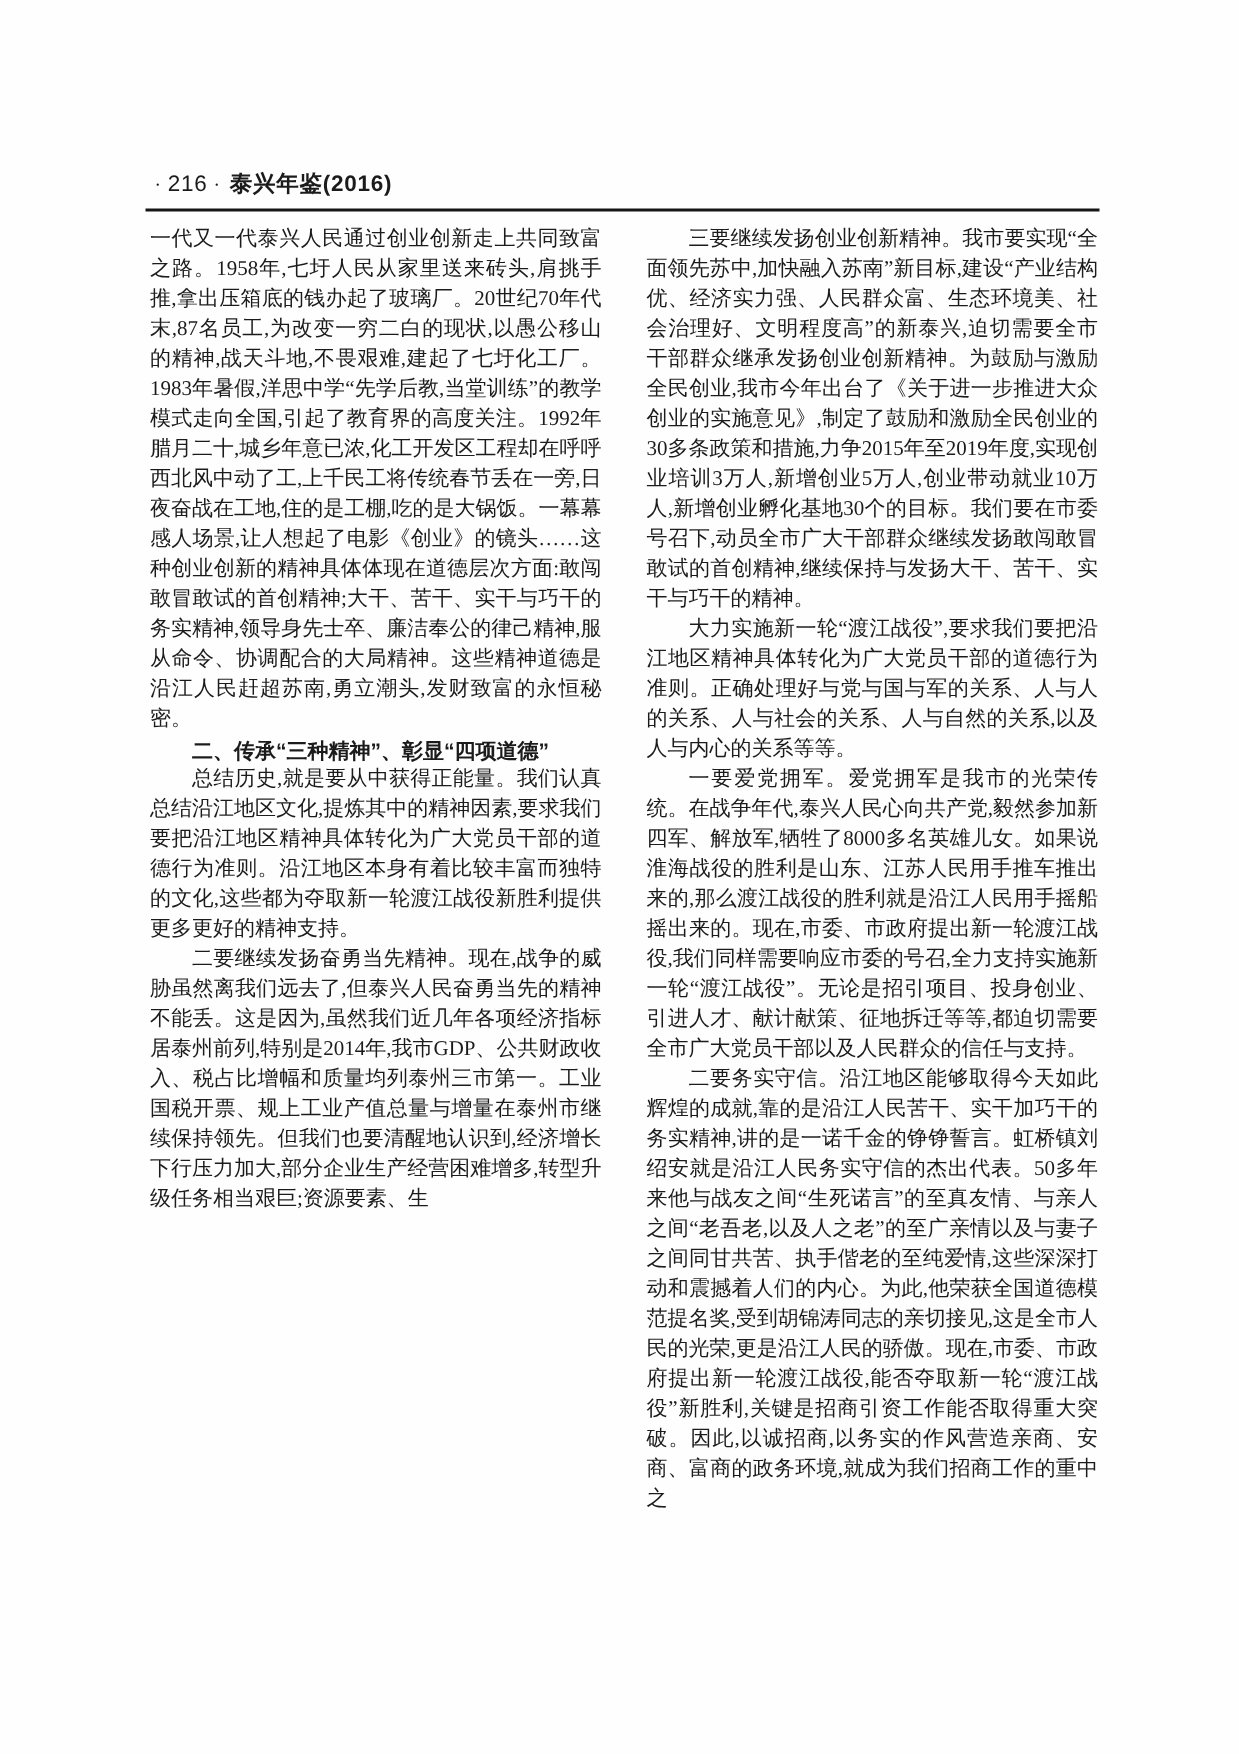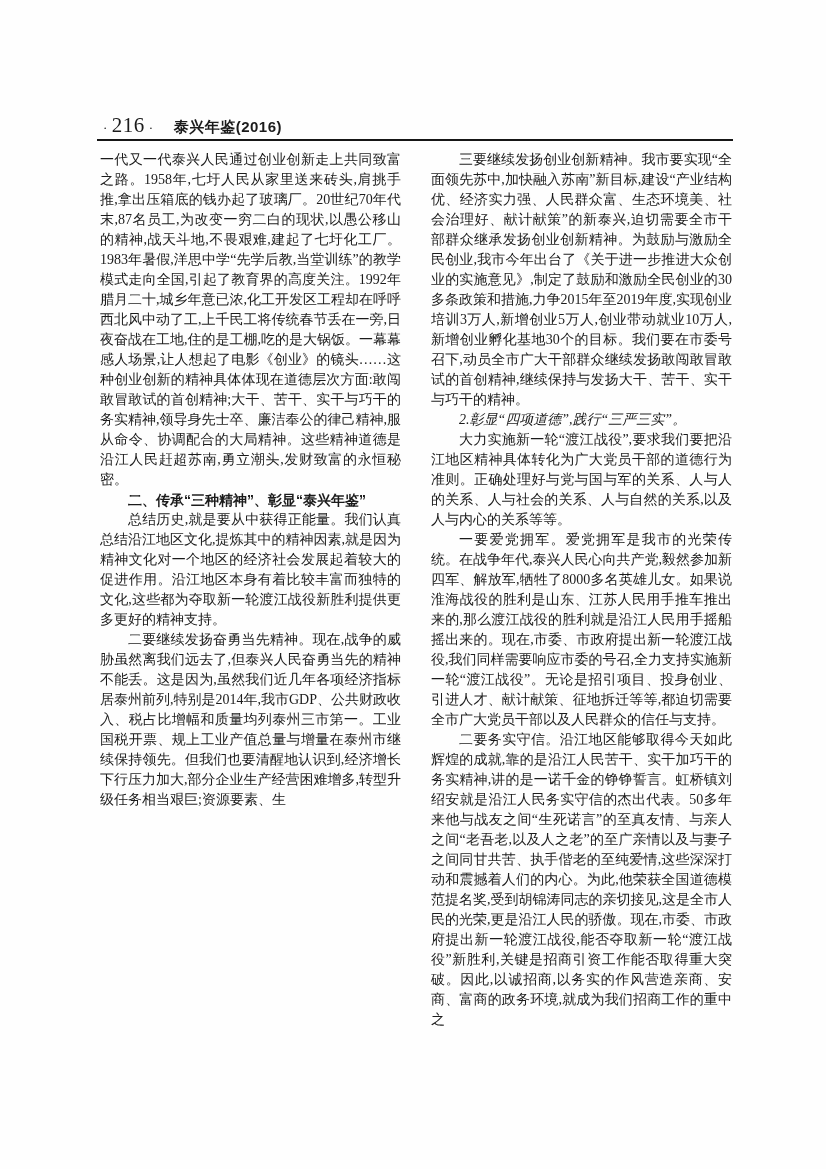--- a/index.html
+++ b/index.html
@@ -23,28 +23,28 @@
     width: 633px;
     font-size: 15px;
     letter-spacing: 0.5px;
     white-space: nowrap;
   }
   .page-header .dot {
     font-size: 13px;
     padding: 0 4px;
   }
   .page-header .page-num {
-    font-family: Liberation Serif, serif;
-    font-size: 21px;
+    font-family: Liberation Sans, sans-serif;
+    font-size: 15px;
   }
   .page-header .book-title {
     font-weight: bold;
     font-family: "Liberation Sans", "DejaVu Sans", sans-serif;
     font-size: 15px;
-    margin-left: 16px;
+    margin-left: 2px;
     text-align: center;
   }
   .header-rule {
     position: absolute;
     left: 97px;
     top: 139px;
     width: 636px;
     height: 0;
     border-top: 2px solid #161616;
   }
@@ -91,28 +91,27 @@
   <div class="page-header">
     <span class="dot">·</span><span class="page-num">216</span><span class="dot">·</span><span class="book-title">泰兴年鉴(2016)</span>
   </div>
 
   <div class="header-rule"></div>
 
   <div class="columns">
 
     <div class="col">
       <p class="para-cont">一代又一代泰兴人民通过创业创新走上共同致富之路。1958年,七圩人民从家里送来砖头,肩挑手推,拿出压箱底的钱办起了玻璃厂。20世纪70年代末,87名员工,为改变一穷二白的现状,以愚公移山的精神,战天斗地,不畏艰难,建起了七圩化工厂。1983年暑假,洋思中学“先学后教,当堂训练”的教学模式走向全国,引起了教育界的高度关注。1992年腊月二十,城乡年意已浓,化工开发区工程却在呼呼西北风中动了工,上千民工将传统春节丢在一旁,日夜奋战在工地,住的是工棚,吃的是大锅饭。一幕幕感人场景,让人想起了电影《创业》的镜头……这种创业创新的精神具体体现在道德层次方面:敢闯敢冒敢试的首创精神;大干、苦干、实干与巧干的务实精神,领导身先士卒、廉洁奉公的律己精神,服从命令、协调配合的大局精神。这些精神道德是沿江人民赶超苏南,勇立潮头,发财致富的永恒秘密。</p>
-      <p class="section-heading">二、传承“三种精神”、彰显“泰兴年鉴”</p>
-      <p class="para-indent">总结历史,就是要从中获得正能量。我们认真总结沿江地区文化,提炼其中的精神因素,就是因为精神文化对一个地区的经济社会发展起着较大的促进作用。沿江地区本身有着比较丰富而独特的文化,这些都为夺取新一轮渡江战役新胜利提供更多更好的精神支持。</p>
+      <p class="section-heading">二、传承“三种精神”、彰显“四项道德”</p>
+      <p class="para-indent">总结历史,就是要从中获得正能量。我们认真总结沿江地区文化,提炼其中的精神因素,要求我们要把沿江地区精神具体转化为广大党员干部的道德行为准则。沿江地区本身有着比较丰富而独特的文化,这些都为夺取新一轮渡江战役新胜利提供更多更好的精神支持。</p>
       <p class="para-indent">二要继续发扬奋勇当先精神。现在,战争的威胁虽然离我们远去了,但泰兴人民奋勇当先的精神不能丢。这是因为,虽然我们近几年各项经济指标居泰州前列,特别是2014年,我市GDP、公共财政收入、税占比增幅和质量均列泰州三市第一。工业国税开票、规上工业产值总量与增量在泰州市继续保持领先。但我们也要清醒地认识到,经济增长下行压力加大,部分企业生产经营困难增多,转型升级任务相当艰巨;资源要素、生</p>
     </div>
 
     <div class="col">
-      <p class="para-indent">三要继续发扬创业创新精神。我市要实现“全面领先苏中,加快融入苏南”新目标,建设“产业结构优、经济实力强、人民群众富、生态环境美、社会治理好、献计献策”的新泰兴,迫切需要全市干部群众继承发扬创业创新精神。为鼓励与激励全民创业,我市今年出台了《关于进一步推进大众创业的实施意见》,制定了鼓励和激励全民创业的30多条政策和措施,力争2015年至2019年度,实现创业培训3万人,新增创业5万人,创业带动就业10万人,新增创业孵化基地30个的目标。我们要在市委号召下,动员全市广大干部群众继续发扬敢闯敢冒敢试的首创精神,继续保持与发扬大干、苦干、实干与巧干的精神。</p>
-      <p class="sub-heading">2.彰显“四项道德”,践行“三严三实”。</p>
+      <p class="para-indent">三要继续发扬创业创新精神。我市要实现“全面领先苏中,加快融入苏南”新目标,建设“产业结构优、经济实力强、人民群众富、生态环境美、社会治理好、文明程度高”的新泰兴,迫切需要全市干部群众继承发扬创业创新精神。为鼓励与激励全民创业,我市今年出台了《关于进一步推进大众创业的实施意见》,制定了鼓励和激励全民创业的30多条政策和措施,力争2015年至2019年度,实现创业培训3万人,新增创业5万人,创业带动就业10万人,新增创业孵化基地30个的目标。我们要在市委号召下,动员全市广大干部群众继续发扬敢闯敢冒敢试的首创精神,继续保持与发扬大干、苦干、实干与巧干的精神。</p>
       <p class="para-indent">大力实施新一轮“渡江战役”,要求我们要把沿江地区精神具体转化为广大党员干部的道德行为准则。正确处理好与党与国与军的关系、人与人的关系、人与社会的关系、人与自然的关系,以及人与内心的关系等等。</p>
       <p class="para-indent">一要爱党拥军。爱党拥军是我市的光荣传统。在战争年代,泰兴人民心向共产党,毅然参加新四军、解放军,牺牲了8000多名英雄儿女。如果说淮海战役的胜利是山东、江苏人民用手推车推出来的,那么渡江战役的胜利就是沿江人民用手摇船摇出来的。现在,市委、市政府提出新一轮渡江战役,我们同样需要响应市委的号召,全力支持实施新一轮“渡江战役”。无论是招引项目、投身创业、引进人才、献计献策、征地拆迁等等,都迫切需要全市广大党员干部以及人民群众的信任与支持。</p>
       <p class="para-indent">二要务实守信。沿江地区能够取得今天如此辉煌的成就,靠的是沿江人民苦干、实干加巧干的务实精神,讲的是一诺千金的铮铮誓言。虹桥镇刘绍安就是沿江人民务实守信的杰出代表。50多年来他与战友之间“生死诺言”的至真友情、与亲人之间“老吾老,以及人之老”的至广亲情以及与妻子之间同甘共苦、执手偕老的至纯爱情,这些深深打动和震撼着人们的内心。为此,他荣获全国道德模范提名奖,受到胡锦涛同志的亲切接见,这是全市人民的光荣,更是沿江人民的骄傲。现在,市委、市政府提出新一轮渡江战役,能否夺取新一轮“渡江战役”新胜利,关键是招商引资工作能否取得重大突破。因此,以诚招商,以务实的作风营造亲商、安商、富商的政务环境,就成为我们招商工作的重中之</p>
     </div>
 
   </div>
 
 </div>
 
 </body></html>

